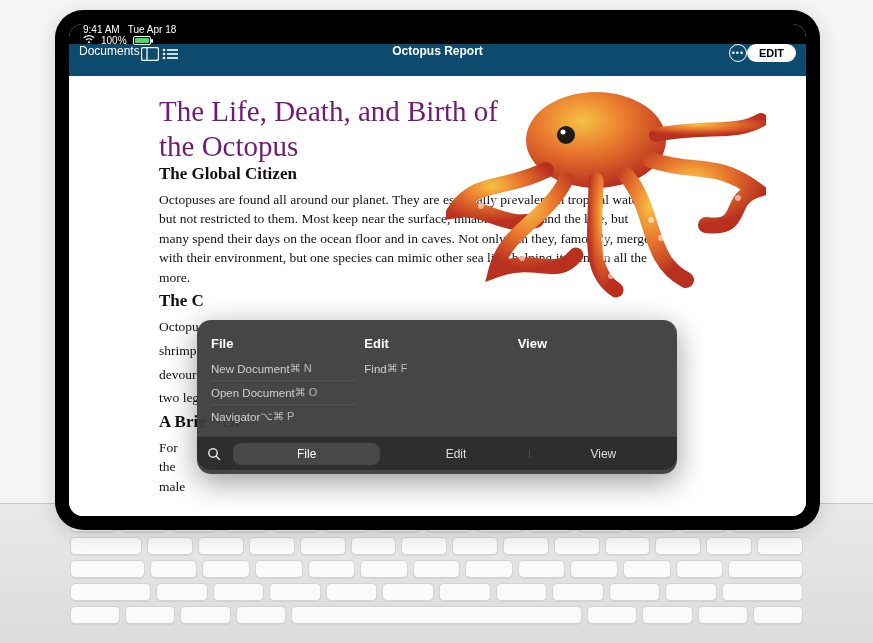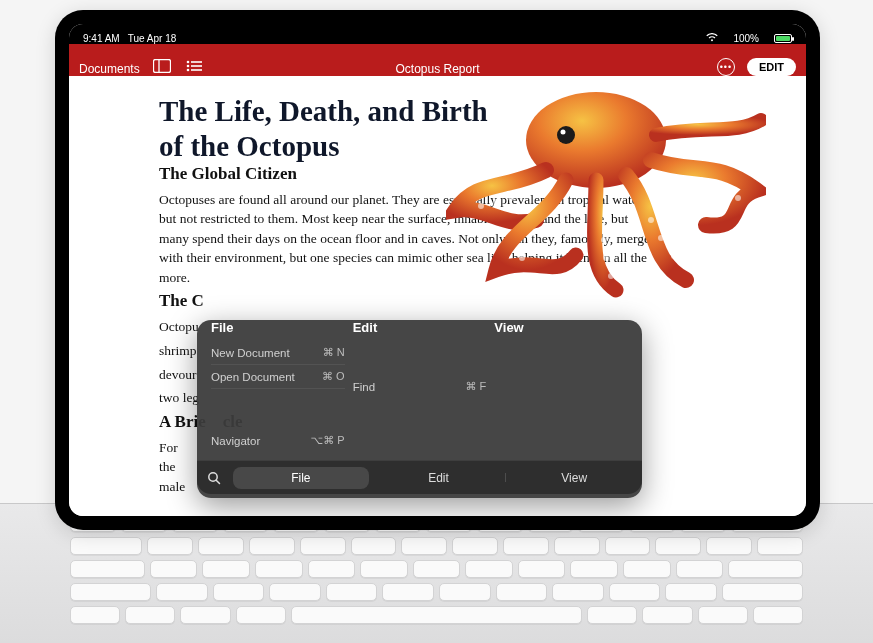--- a/index.html
+++ b/index.html
@@ -31,63 +31,63 @@
     overflow: hidden;
     position: relative;
   }
   
   .statusbar {
     height: 20px;
     background: #000;
     color: #fff;
     display: flex;
     justify-content: space-between;
-    align-items: flex-end;
+    align-items: flex-start;
     font-size: 10px;
     padding: 0 14px;
+    flex-direction: column;
   }
   .statusbar .left { display:flex; gap:8px; }
-  .statusbar .right { display:flex; gap:15px; align-items:center; }
+  .statusbar .right { display:flex; gap:6px; align-items:center; }
   .battery-icon {
     width: 18px; height: 9px; border:1px solid #fff; border-radius:2px; position:relative;
   }
   .battery-icon::after { content:""; position:absolute; right:-3px; top:2px; width:2px; height:4px; background:#fff; border-radius:1px;}
   .battery-fill { position:absolute; left:1px; top:1px; bottom:1px; right:1px; background:#4cd964; border-radius:1px;}
   
   .toolbar {
     height: 32px;
-    background: #b91c1c;
+    background: #0c4a6e;
     color: #fff;
     display:flex;
-    align-items:flex-end;
+    align-items:flex-start;
     padding: 0 10px;
-    gap: 12px;
     font-size: 12px;
   }
   .toolbar .spacer { flex:1; }
-  .toolbar .title { position:absolute; left:0; right:0; text-align:center; font-weight:400; font-size:12px; pointer-events:none;}
+  .toolbar .title { position:absolute; left:0; right:0; text-align:center; font-weight:700; font-size:12px; pointer-events:none;}
   .toolbar .icon-btn { display:flex; align-items:center; justify-content:center; width:20px; height:20px; }
   .edit-pill {
     background:#fff; color:#000; font-weight:700; padding:3px 12px; border-radius:12px; font-size:11px;
   }
   .more-circle { width:18px; height:18px; border:1.5px solid #fff; border-radius:50%; display:flex; align-items:center; justify-content:center; font-size:9px; letter-spacing:1px;}
   
   .doc {
     background:#fff;
     height: calc(100% - 52px);
     overflow:hidden;
     padding: 18px 80px 0 90px;
     position:relative;
     font-family: Georgia, "Times New Roman", serif;
     color:#111;
   }
   .doc h1 {
-    color:#0f172a;
+    color:#701a75;
     font-size: 29px;
-    font-weight:700;
+    font-weight:400;
     line-height:1.2;
     max-width: 340px;
   }
   .doc h2 {
     font-size: 17px;
     font-weight:700;
     margin-bottom: 6px;
   }
   .doc p {
     font-size: 13.5px;
@@ -100,50 +100,50 @@
     top: 4px;
     right: 40px;
     width: 320px;
     height: 230px;
   }
   
   .hud {
     position:absolute;
     left: 128px;
     top: 296px;
-    width: 445px;
+    width: 480px;
     background: rgba(60,60,60,.95);
     border-radius: 14px;
     color: #e8e8e8;
-    padding: 0 0 4px 0;
+    padding: 16px 0 4px 0;
     font-family: -apple-system, sans-serif;
     box-shadow: 0 8px 30px rgba(0,0,0,.4);
   }
   .hud-cols {
     display:flex;
     padding: 0 14px 8px 14px;
     gap: 8px;
   }
   .hud-col { flex:1; min-width:0; }
   .hud-col h3 {
     font-size: 13px;
     font-weight:600;
     color:#fff;
     margin-bottom:6px;
   }
   .hud-item {
     display:flex;
-    justify-content:space-between;
+    justify-content:flex-start;
     align-items:center;
     font-size: 11.5px;
     color:#d0d0d0;
     padding: 5px 0;
     border-bottom: 1px solid rgba(255,255,255,.07);
   }
-  .hud-item:last-child { border-bottom:none;margin-top:40px; }
+  .hud-item:last-child { border-bottom:none; }
   .hud-short { color:#bcbcbc; font-size:11px; white-space:nowrap; }
   .hud-tabs {
     display:flex;
     align-items:center;
     border-top:1px solid rgba(255,255,255,.08);
     height: 34px;
     background: rgba(45,45,45,.95);
     border-radius: 0 0 14px 14px;
   }
   .hud-search {

